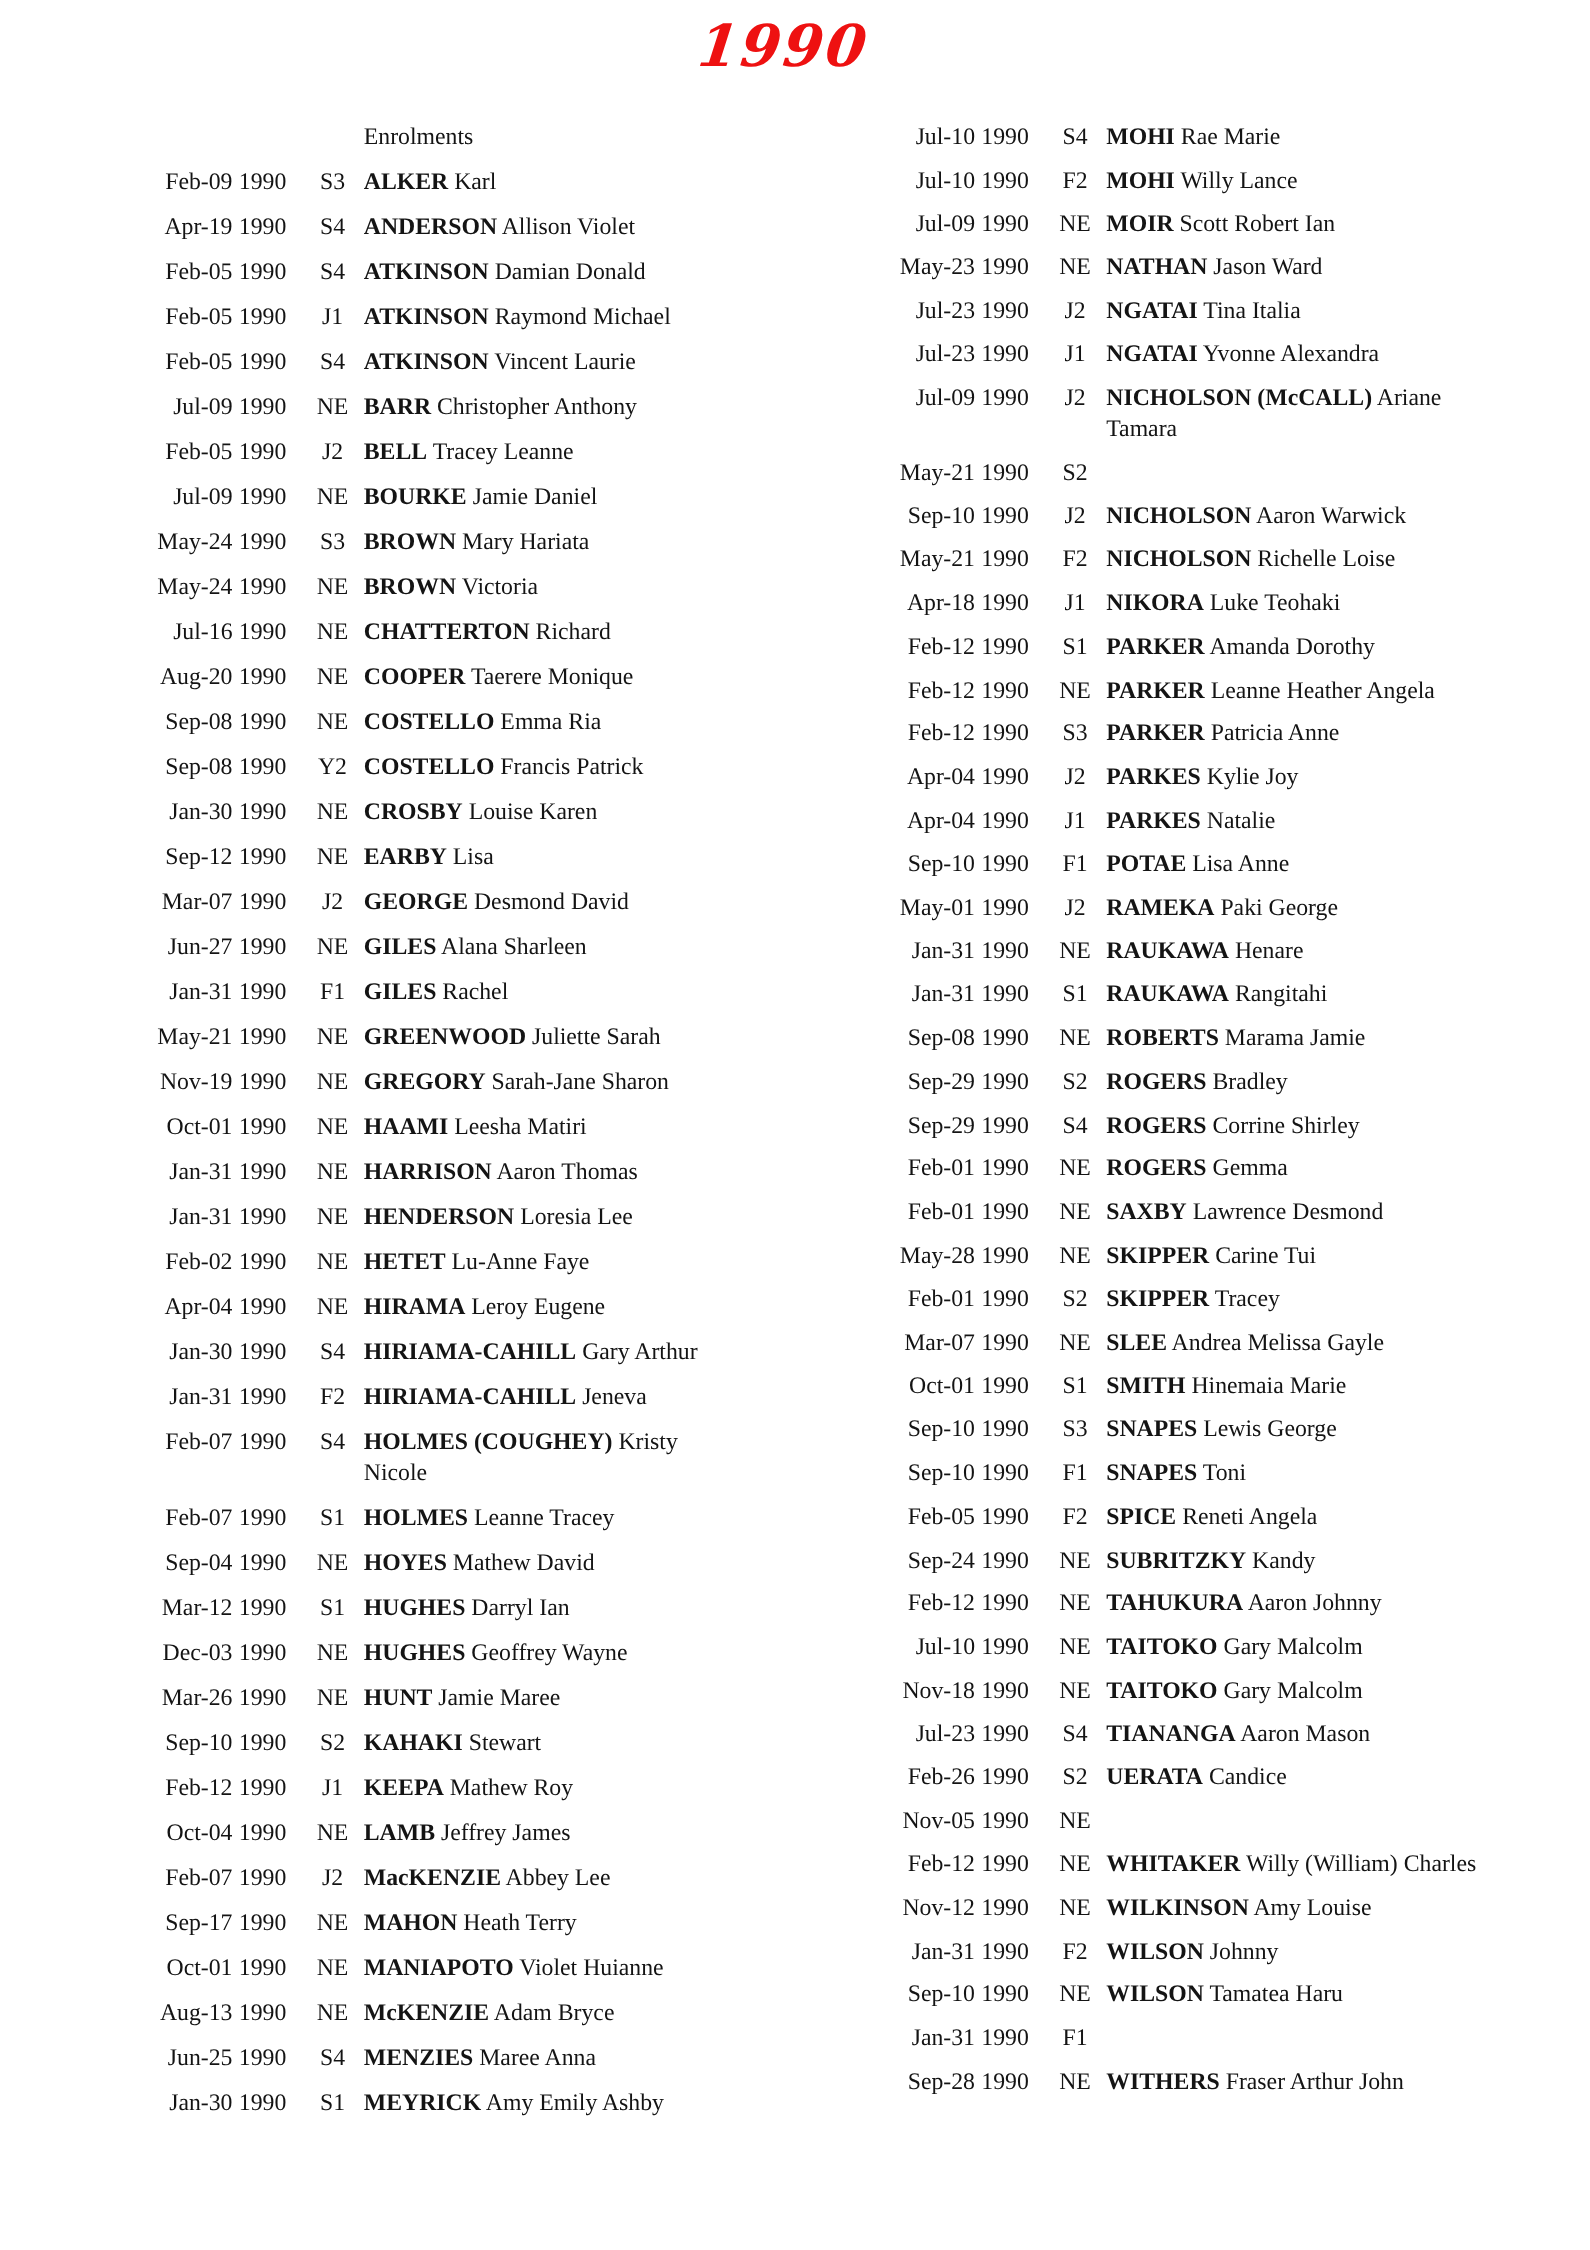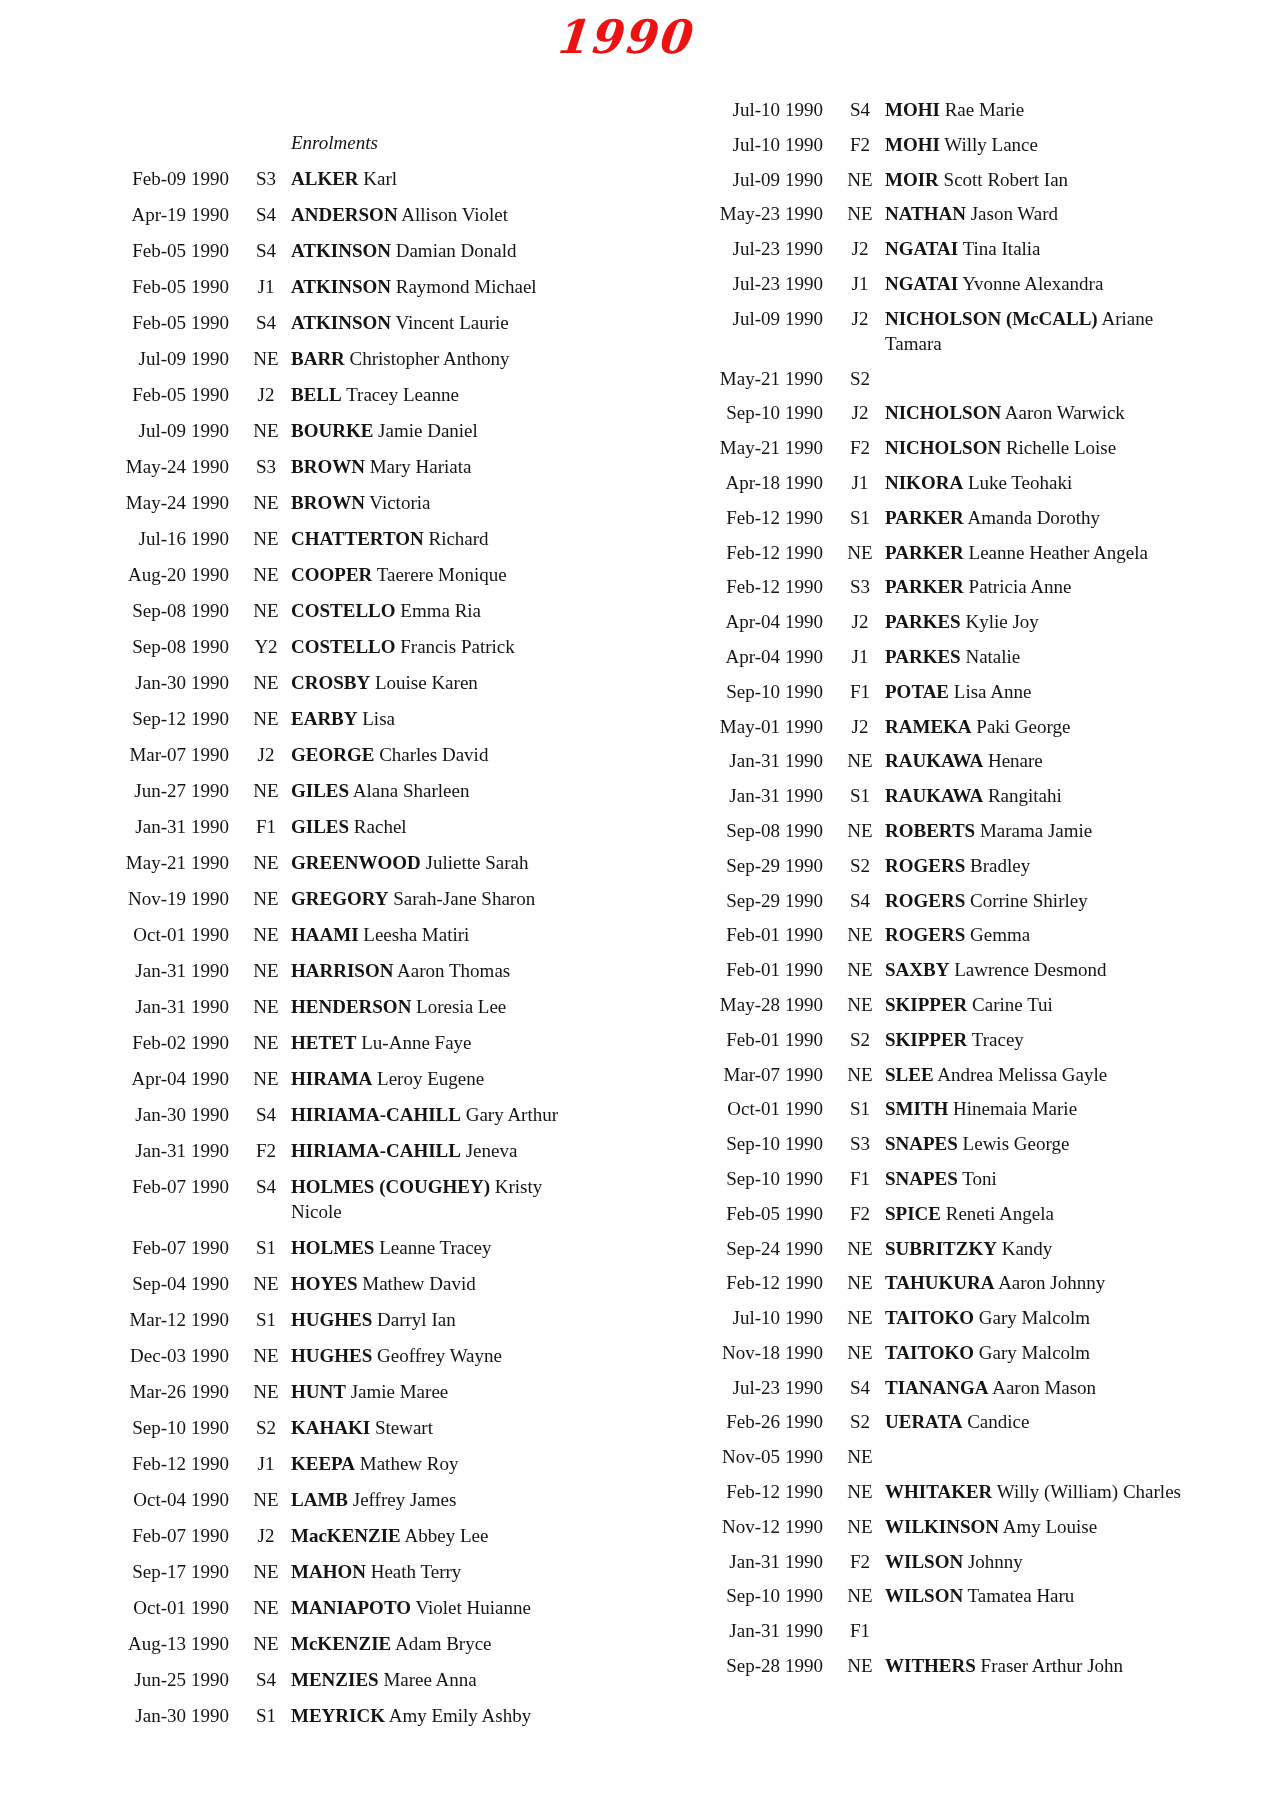--- a/index.html
+++ b/index.html
@@ -19,21 +19,21 @@
   }
   .col-left .row{margin-bottom:11px;}
   .col-right .row{margin-bottom:9.8px;}
   .row.mid{align-items:center;}
   .c{min-height:1px;}
   .c.date{text-align:right;}
   .c.year{text-align:left;}
   .c.code{text-align:center;}
   .c.name{white-space:nowrap;}
   .surname{font-weight:bold;}
-  .header-label{font-style:italic;margin-top:33px;}
+  .header-label{}
 </style>
 </head>
 <body>
 
 <div class="page">
   <div class="title" style="color: rgb(238, 17, 17);">1990</div>
 
   <div class="col col-left" id="col-left">
     <div class="row header-row">
       <div class="c date"></div>
@@ -134,21 +134,21 @@
       <div class="row">
         <div class="c date">Sep-12</div>
         <div class="c year">1990</div>
         <div class="c code">NE</div>
         <div class="c name"><span class="surname">EARBY</span> <span class="given">Lisa</span></div>
       </div>
       <div class="row">
         <div class="c date">Mar-07</div>
         <div class="c year">1990</div>
         <div class="c code">J2</div>
-        <div class="c name"><span class="surname">GEORGE</span> <span class="given">Charles David</span></div>
+        <div class="c name"><span class="surname">GEORGE</span> <span class="given">Desmond David</span></div>
       </div>
       <div class="row">
         <div class="c date">Jun-27</div>
         <div class="c year">1990</div>
         <div class="c code">NE</div>
         <div class="c name"><span class="surname">GILES</span> <span class="given">Alana Sharleen</span></div>
       </div>
       <div class="row">
         <div class="c date">Jan-31</div>
         <div class="c year">1990</div>

